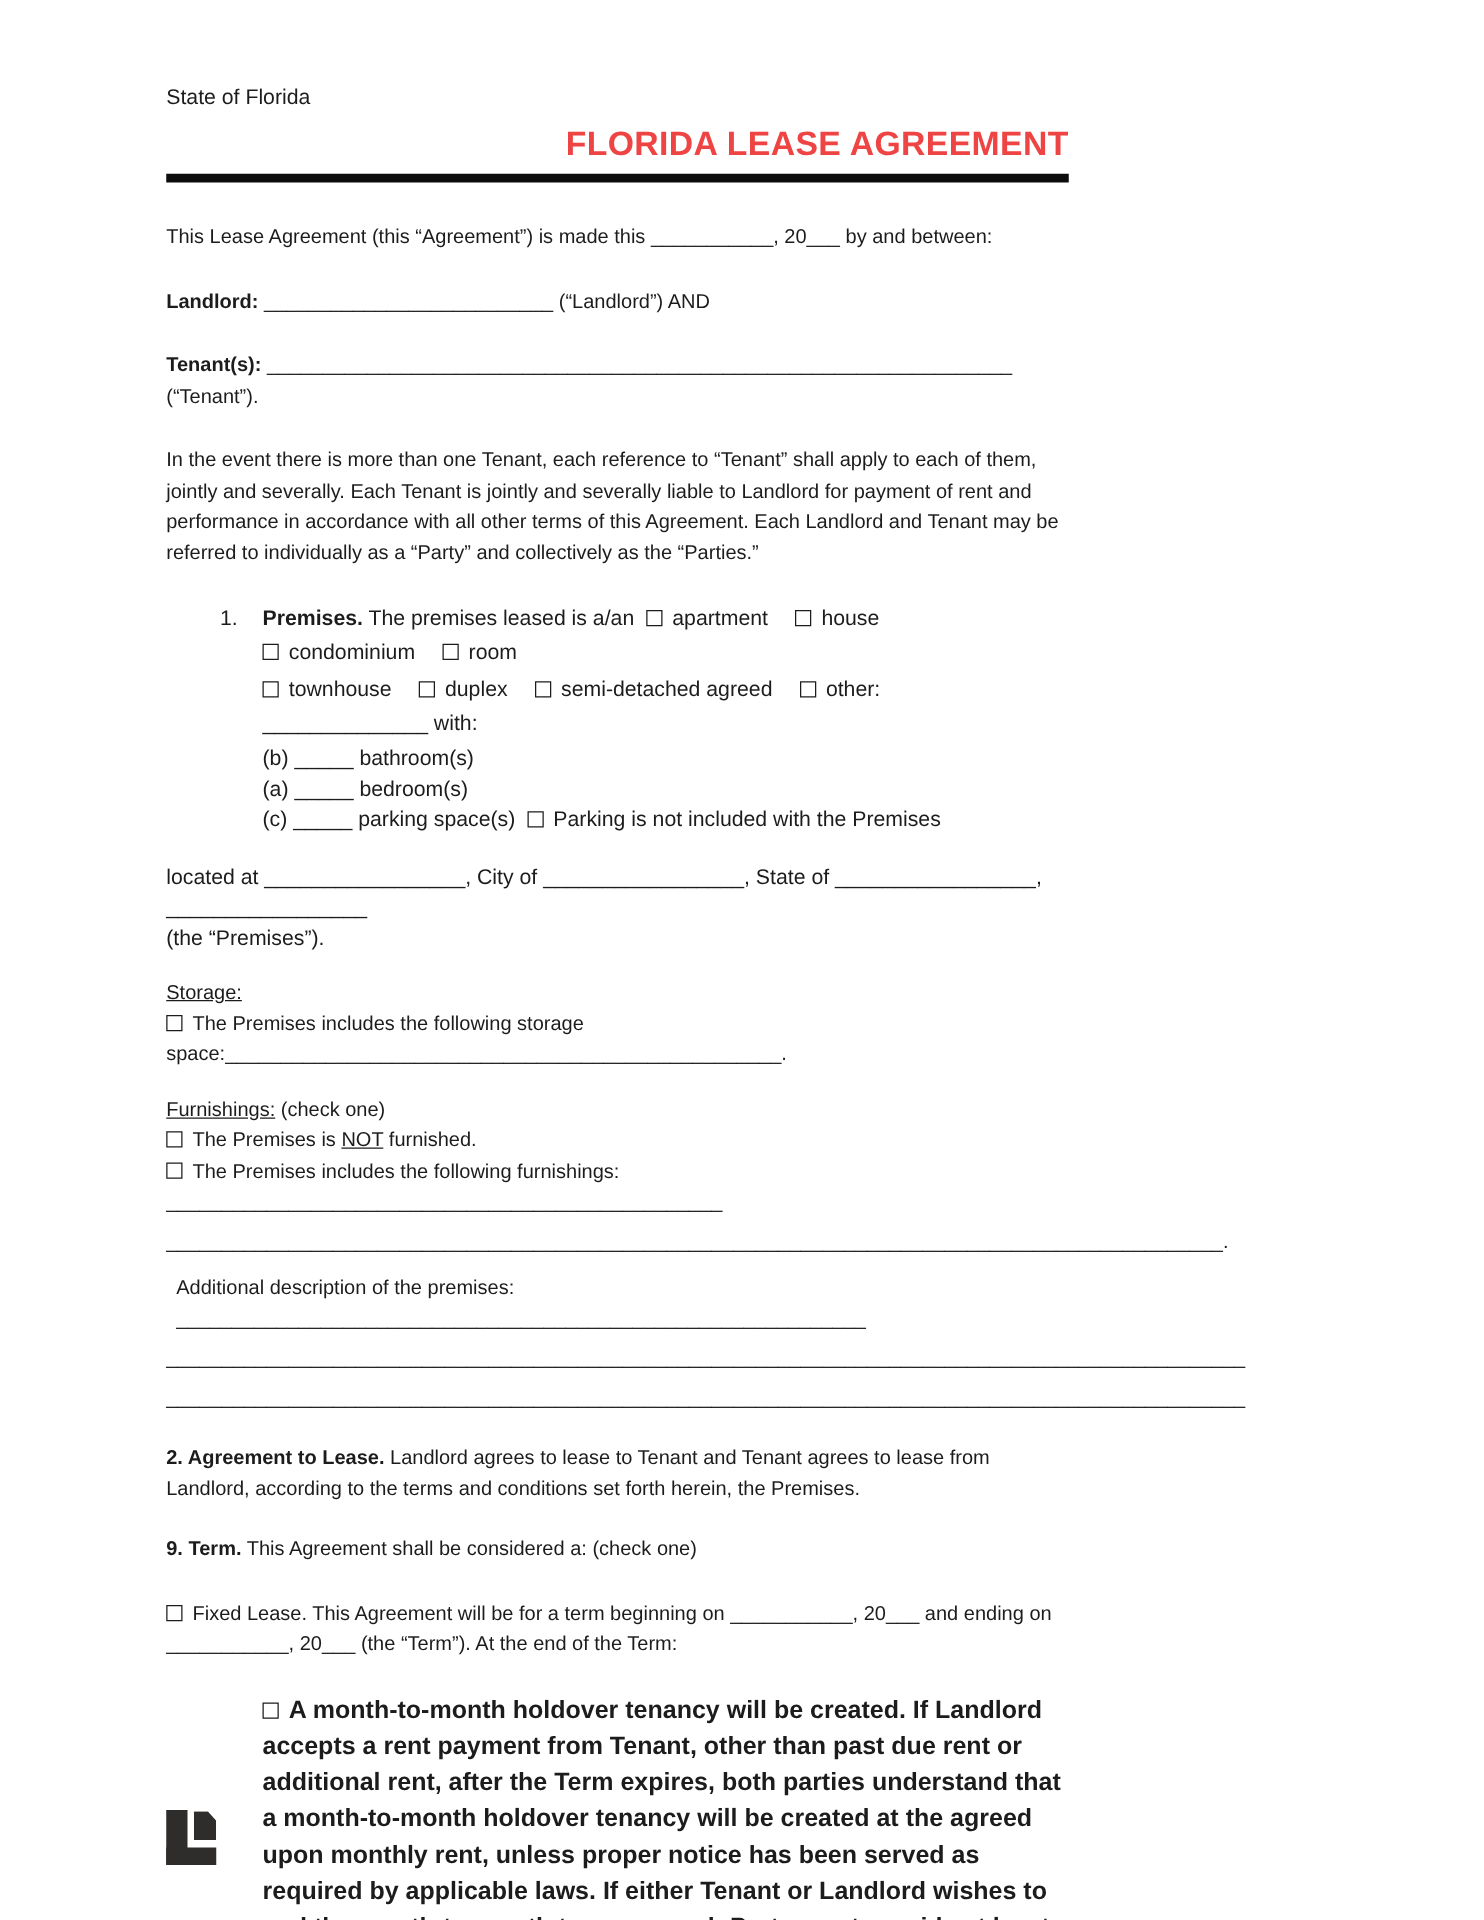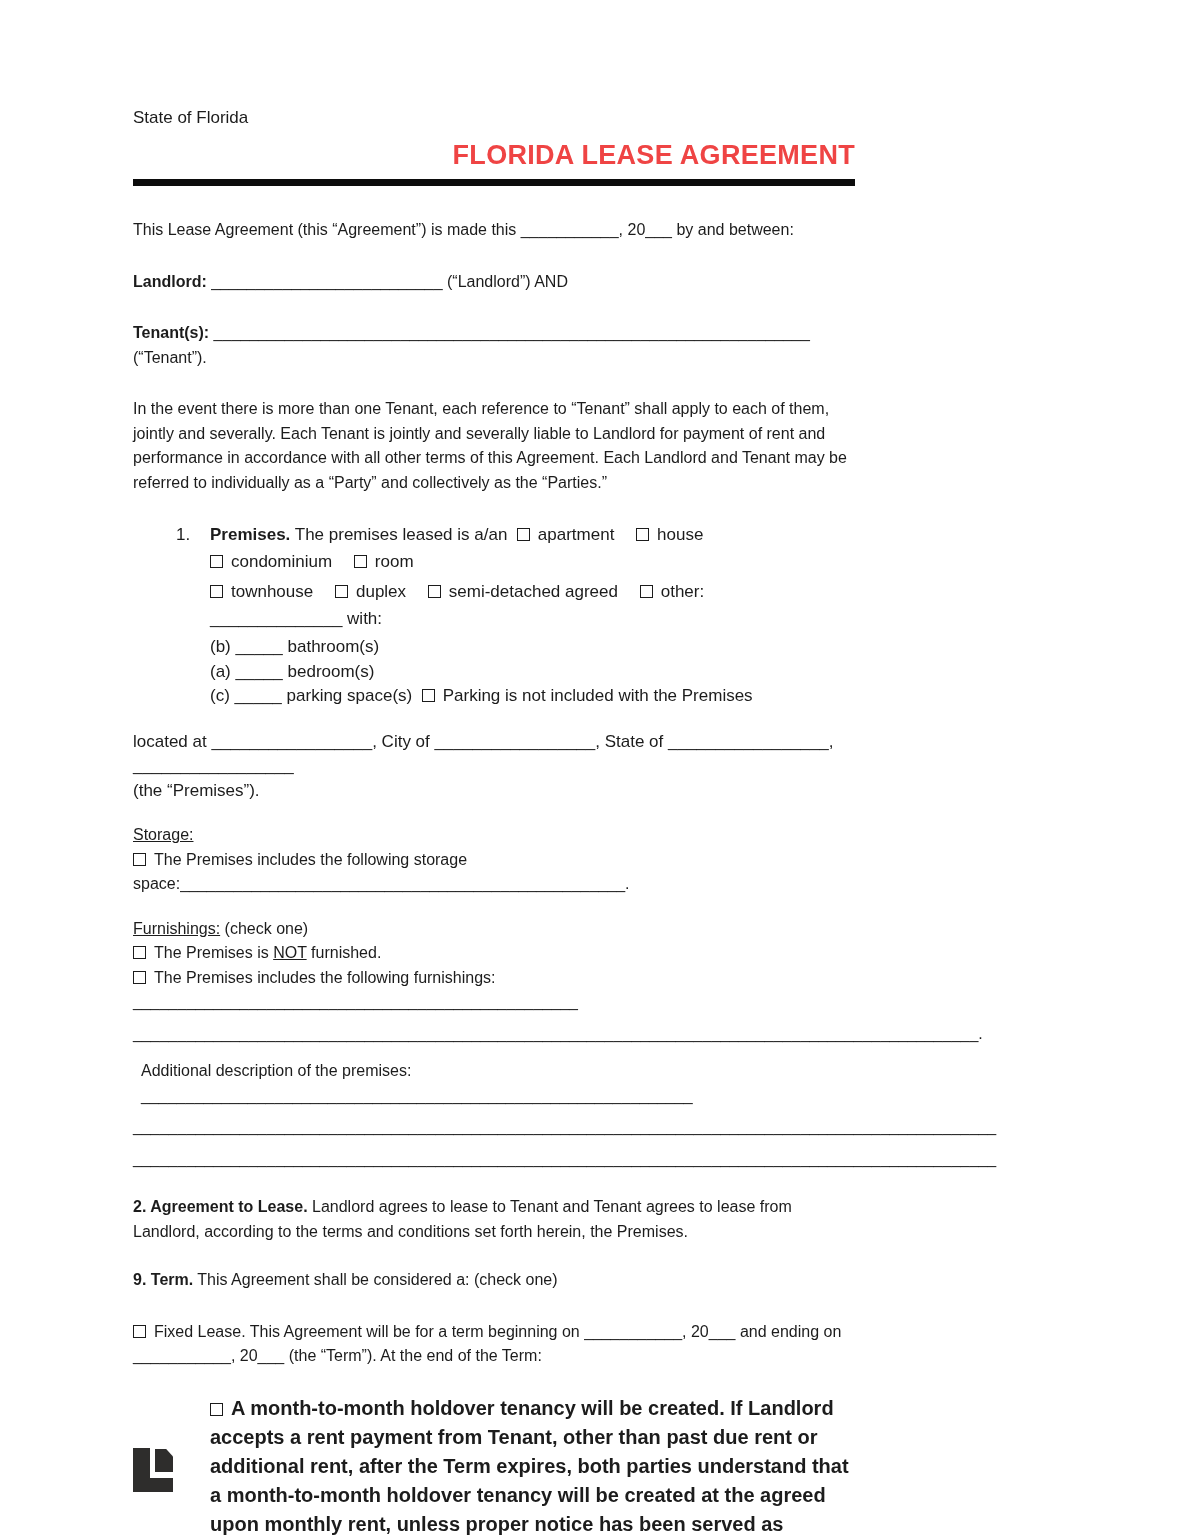--- a/index.html
+++ b/index.html
@@ -5,21 +5,21 @@
   * { margin:0; padding:0; box-sizing:border-box; }
   html,body { background:#ffffff; }
   body {
     width:1187px; height:1536px;
     font-family:"Liberation Sans","DejaVu Sans",sans-serif;
     color:#1c1c1c;
     overflow:hidden;
   }
   .page {
     width:988px; height:1536px;
-    padding:108px 133px 0 133px;
+    padding:68px 133px 0 133px;
     position:relative;
     background:#fff;
   }
   .state-label { font-size:17px; margin-bottom:12px; }
   .doc-title {
     font-size:27px; font-weight:700; text-align:right;
     letter-spacing:.3px; color:#ef4444; margin-bottom:8px;
   }
   .title-rule { height:7px; background:#0c0c0c; margin-bottom:32px; }
   p, .line { font-size:16px; line-height:24.5px; }

